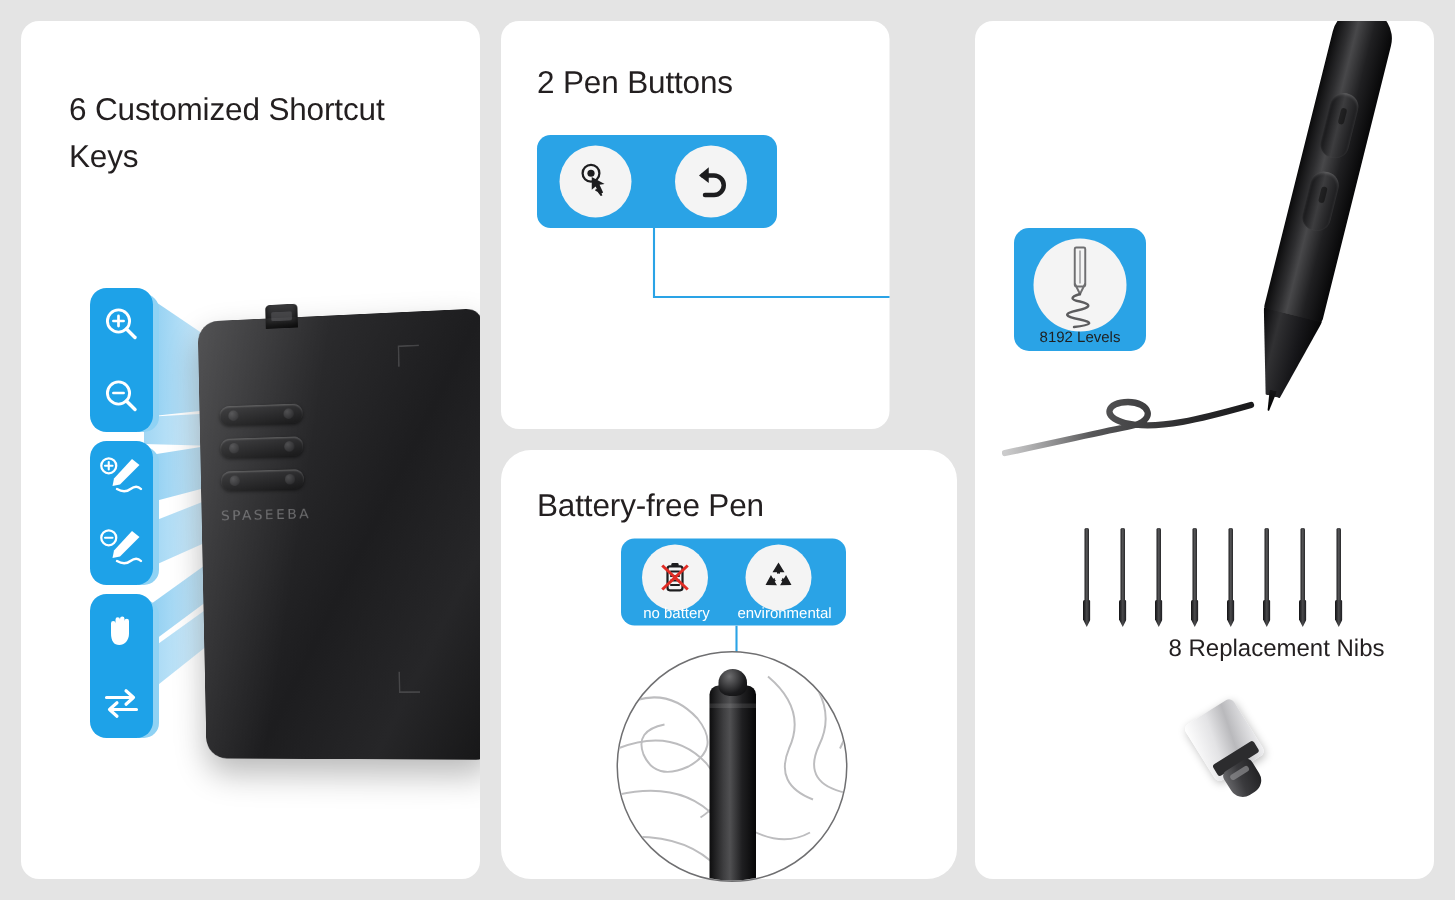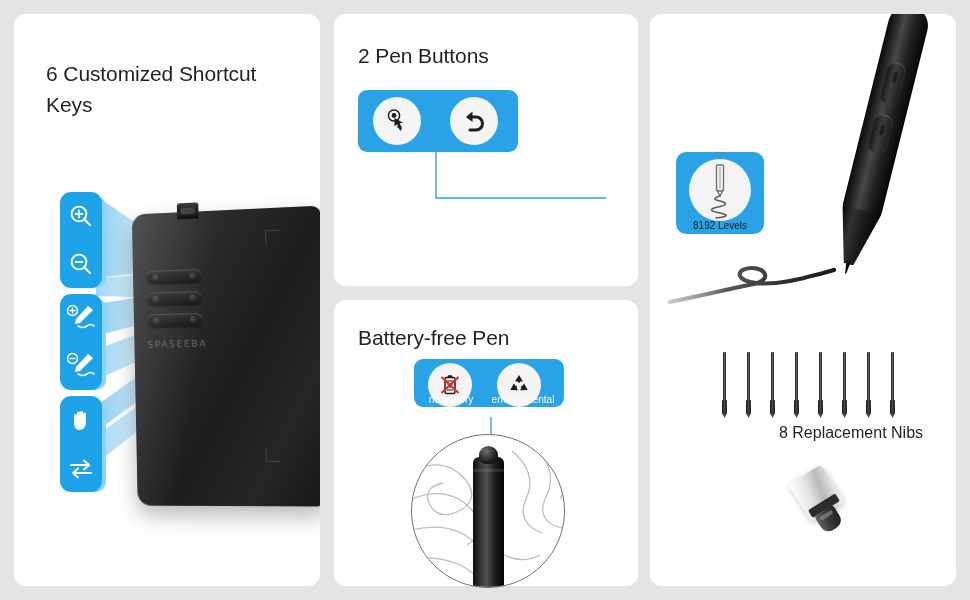--- a/index.html
+++ b/index.html
@@ -14,22 +14,22 @@
   .board{position:absolute;inset:0;}
 
   
   .card{
     position:absolute;
     background:#ffffff;
     border-radius:12px;
     overflow:hidden;
   }
   #card-shortcuts{left:14px;  top:14px;  width:306px; height:572px;}
-  #card-buttons  {left:334px; top:14px;  width:304px; height:272px;}
-  #card-battery  {left:334px; top:300px; width:304px; height:286px;}
+  #card-buttons  {left:334px; top:14px;  width:259px; height:272px;}
+  #card-battery  {left:334px; top:300px; width:304px; height:286px;border-radius:20px;}
   #card-pressure {left:650px; top:14px;  width:306px; height:572px;}
 
   .card-title{
     position:absolute;
     font-size:21px;
     line-height:31px;
     color:#231f20;
     font-weight:400;
     letter-spacing:-.1px;
     white-space:pre-line;
@@ -333,21 +333,21 @@
 
     <div style="position:absolute;left:0;top:0;width:304px;height:272px;overflow:hidden;">
       
     </div>
   </div>
 
   <div class="card" id="card-battery">
 
     <div class="card-title" style="left:24px;top:22px;width:250px;">Battery-free Pen</div>
 
-    <div class="chip" style="left:80px;top:59px;width:150px;height:48px;">
+    <div class="chip" style="left:80px;top:59px;width:150px;height:58px;">
       <div style="position:absolute;left:14px;top:4px;width:44px;height:44px;border-radius:50%;background:#f4f4f4;display:flex;align-items:center;justify-content:center;">
         <svg width="28" height="28" viewBox="0 0 28 28">
           <rect x="9" y="6.5" width="10" height="16" rx="1.6" fill="none" stroke="#1d1d1f" stroke-width="1.5"></rect>
           <rect x="11.6" y="4.3" width="4.8" height="2.5" rx=".8" fill="#1d1d1f"></rect>
           <line x1="10.8" y1="10" x2="17.2" y2="10" stroke="#1d1d1f" stroke-width="1.2"></line>
           <line x1="10.8" y1="13" x2="17.2" y2="13" stroke="#1d1d1f" stroke-width="1.2"></line>
           <line x1="10.8" y1="16" x2="17.2" y2="16" stroke="#1d1d1f" stroke-width="1.2"></line>
           <line x1="10.8" y1="19" x2="17.2" y2="19" stroke="#1d1d1f" stroke-width="1.2"></line>
           <line x1="5.5" y1="6" x2="22.5" y2="22" stroke="#e12c24" stroke-width="2"></line>
           <line x1="22.5" y1="6" x2="5.5" y2="22" stroke="#e12c24" stroke-width="2"></line>

